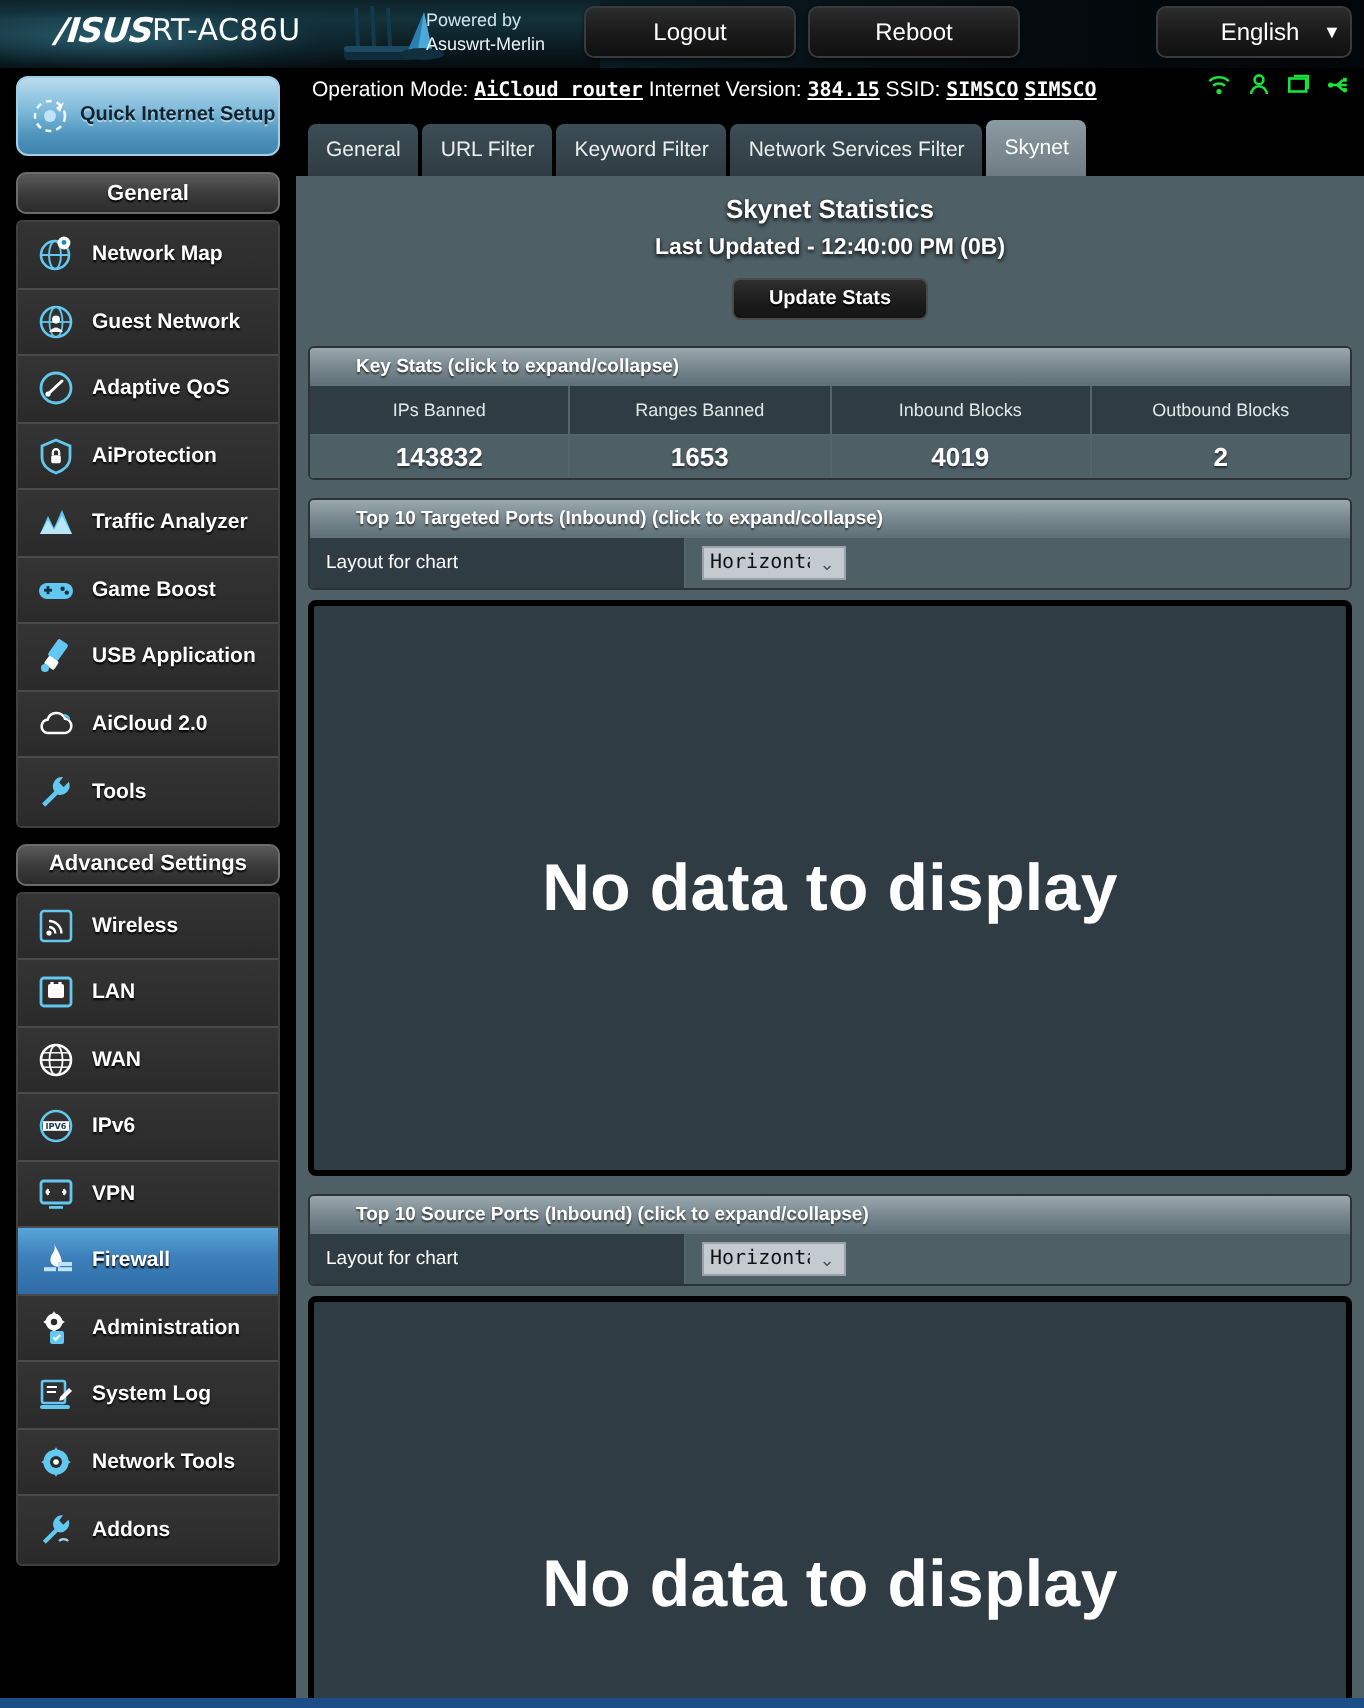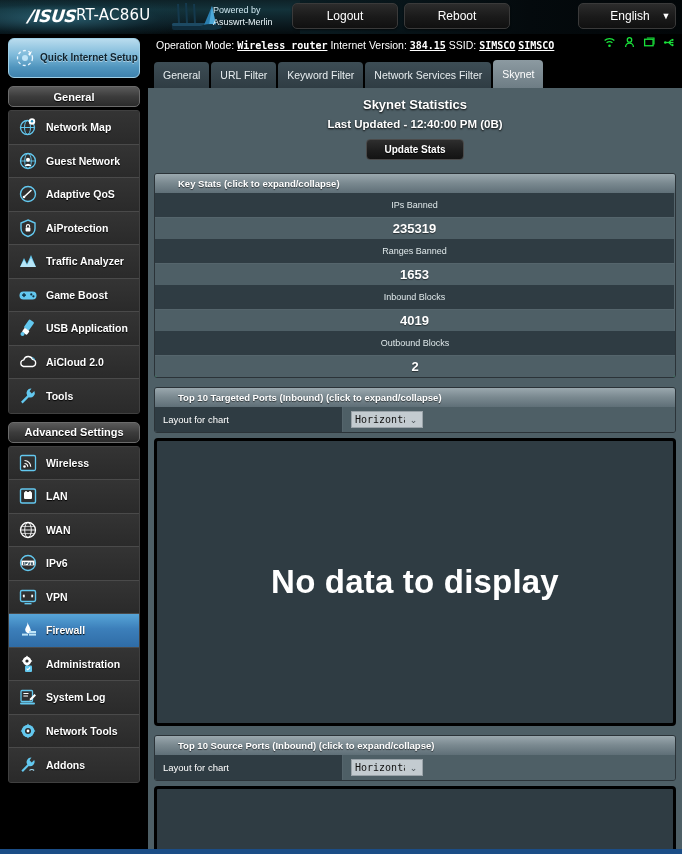--- a/index.html
+++ b/index.html
@@ -308,21 +308,21 @@
     display: flex;
     align-items: center;
     padding-left: 23px;
     font-size: 9.5px;
     font-weight: bold;
     color: #ffffff;
     text-shadow: 0 1px 1px rgba(0,0,0,.6);
     cursor: pointer;
   }
 
-  .kstable { display: flex; background: #22c55e; flex-direction: column; }
+  .kstable { display: flex; background: #22c55e; }
   .kscol { flex: 1; border-right: 1px solid #55656c; }
   .kscol:last-child { border-right: none; }
   .kshead {
     height: 24px;
     display: flex; align-items: center; justify-content: center;
     font-size: 9px;
     color: #dfe8ea;
     background: #2f3c43;
   }
   .ksval {
@@ -652,21 +652,21 @@
         <div class="mlabel">Addons</div>
       </div>
     </div>
   </div>
 
   <div class="content">
 
     <div class="opmode">
       <div class="om-text">
         <span>Operation Mode:</span>
-        <b class="mono">Wireless router</b>
+        <b class="mono">AiCloud router</b>
         <span>Internet Version:</span>
         <b class="mono">384.15</b>
         <span>SSID:</span>
         <b class="mono">SIMSCO</b>
         <b class="mono">SIMSCO</b>
       </div>
 
       <div class="status-icons">
         <svg width="13" height="13" viewBox="0 0 20 20">
           <path d="M2.5 7 a11 11 0 0 1 15 0" fill="none" stroke="#19e23a" stroke-width="2"></path>
@@ -705,21 +705,21 @@
         <div class="t1">Skynet Statistics</div>
         <div class="t2">Last Updated - 12:40:00 PM (0B)</div>
         <div class="update-btn">Update Stats</div>
       </div>
 
       <div class="section">
         <div class="section-head">Key Stats (click to expand/collapse)</div>
         <div class="kstable">
           <div class="kscol">
             <div class="kshead">IPs Banned</div>
-            <div class="ksval">235319</div>
+            <div class="ksval">143832</div>
           </div>
           <div class="kscol">
             <div class="kshead">Ranges Banned</div>
             <div class="ksval">1653</div>
           </div>
           <div class="kscol">
             <div class="kshead">Inbound Blocks</div>
             <div class="ksval">4019</div>
           </div>
           <div class="kscol">

